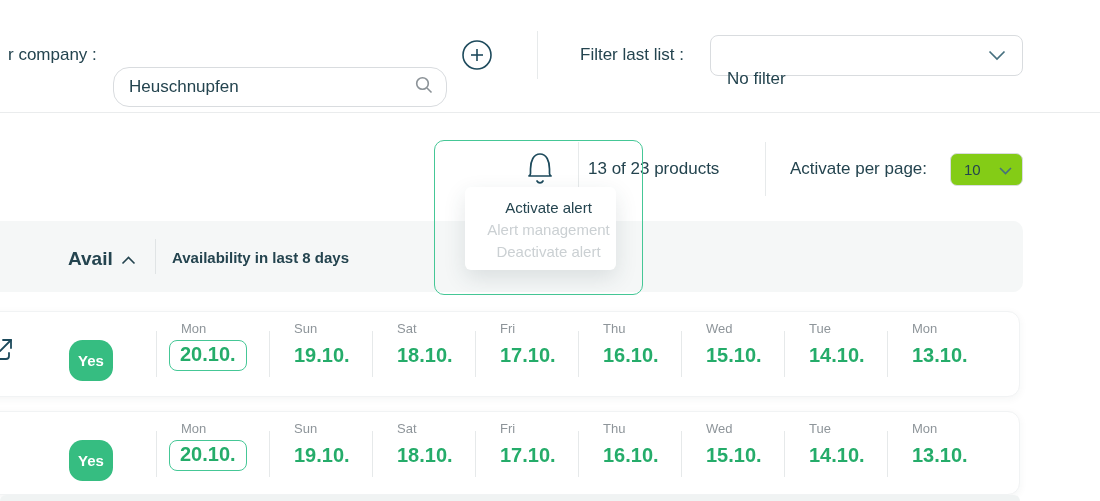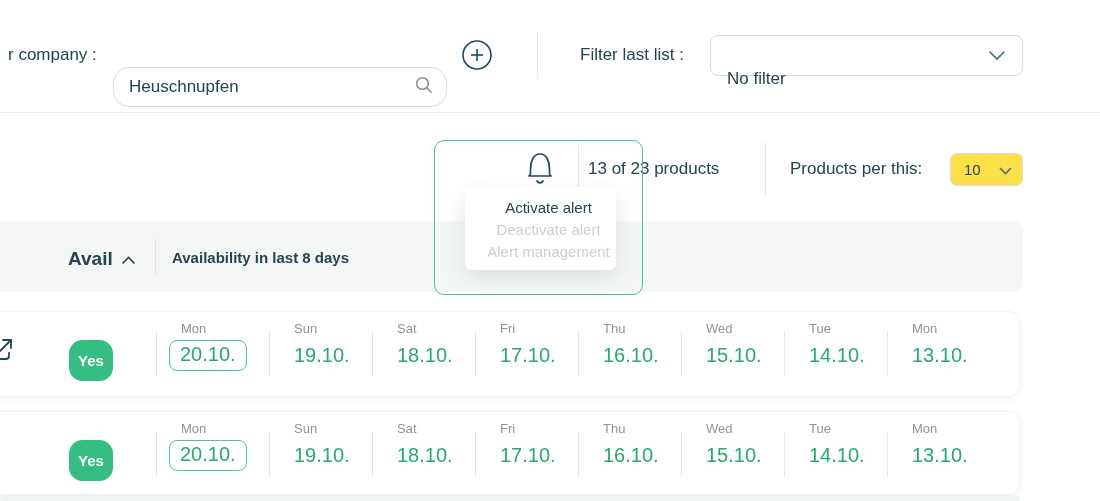--- a/index.html
+++ b/index.html
@@ -38,21 +38,21 @@
   
   .green-box{left:434px;top:140px;width:209px;height:155px;border:1.5px solid var(--green-border);
     border-radius:10px;z-index:5;background:transparent;}
   .bell-btn{left:522px;top:148px;width:36px;height:40px;background:none;border:none;cursor:pointer;
     z-index:6;padding:0;}
   .vdiv-t1{left:578px;top:142px;height:54px;}
   .vdiv-t2{left:765px;top:142px;height:54px;}
   .products-summary{left:588px;top:159px;font-size:17px;color:var(--navy);white-space:nowrap;}
   .pp-label{left:790px;top:159px;font-size:17px;color:var(--navy);white-space:nowrap;}
   .pp-select{left:950px;top:153px;width:73px;height:33px;border:1px solid var(--border);
-    border-radius:7px;background:#fde047;display:flex;align-items:center;justify-content:space-between;
+    border-radius:7px;background:#84cc16;display:flex;align-items:center;justify-content:space-between;
     padding:0 10px 0 13px;cursor:pointer;}
   .pp-select .val{font-size:15px;color:var(--navy);}
 
   
   .alert-menu{left:465px;top:187px;width:151px;height:83px;background:#fff;border-radius:6px;
     box-shadow:0 8px 22px rgba(35,60,70,.13);z-index:7;padding:10px 0 0 16px;text-align:center;}
   .menu-item{font-size:15px;line-height:22px;color:var(--navy);cursor:pointer;white-space:nowrap;}
   .menu-item.disabled{color:var(--disabled);}
 
   
@@ -71,21 +71,21 @@
   .ext-link{position:absolute;left:6px;top:24px;width:28px;height:28px;background:none;border:none;
     cursor:pointer;padding:0;}
   .badge-yes{position:absolute;left:88px;top:28px;width:44px;height:41px;background:var(--accent-green);
     border-radius:13.5px;color:#fff;font-size:15px;font-weight:bold;display:flex;align-items:center;
     justify-content:center;}
   .row-dates{position:absolute;left:175px;top:0;bottom:0;display:flex;}
   .date-col{width:103px;position:relative;padding:9px 0 0 25px;}
   .date-col:first-child{width:113px;}
   .date-col::before{content:"";position:absolute;left:0;top:19px;width:1px;height:46px;background:#E6E9EA;}
   .day{font-size:13px;color:var(--gray-text);margin-bottom:8px;}
-  .date{font-size:20px;font-weight:normal;color:var(--green-text);white-space:nowrap;cursor:pointer;}
+  .date{font-size:20px;font-weight:bold;color:var(--green-text);white-space:nowrap;cursor:pointer;}
   .date.boxed{display:inline-block;border:1.5px solid var(--green-border);border-radius:8px;
     padding:2px 10px 4px;margin-left:-12px;margin-top:-4px;}
   .bottom-strip{left:0;top:495px;width:1020px;height:6px;background:#F0F3F3;border-radius:8px 8px 0 0;}
 </style>
 </head>
 <body>
 
 <div class="page">
 
   <div class="abs company-label">r company :</div>
@@ -133,35 +133,35 @@
   <button class="abs bell-btn">
     <span>
       <svg width="36" height="40" viewBox="0 0 36 40" fill="none" stroke="#1D4A5C" stroke-width="1.7" stroke-linejoin="round" stroke-linecap="round">
         <path d="M18 6 C11.5 6 8.5 13 8.5 21 L8.5 25.5 C8.5 26.6 7.8 27.4 7 28 L29 28 C28.2 27.4 27.5 26.6 27.5 25.5 L27.5 21 C27.5 13 24.5 6 18 6 Z"></path>
         <path d="M15 33 A 3.4 3.4 0 0 0 21 33"></path>
       </svg>
     </span>
   </button>
 
   <div class="abs products-summary">13 of 23 products</div>
-  <div class="abs pp-label">Products per this:</div>
+  <div class="abs pp-label">Activate per page:</div>
 
   <div class="abs pp-select">
     <span class="val">10</span>
     <span>
       <svg width="13" height="8" viewBox="0 0 13 8" fill="none" stroke="#46707F" stroke-width="1.6">
         <polyline points="1,1 6.5,6.5 12,1"></polyline>
       </svg>
     </span>
   </div>
 
   <div class="abs alert-menu">
     <div class="menu-item">Activate alert</div>
+    <div class="menu-item disabled">Alert management</div>
     <div class="menu-item disabled">Deactivate alert</div>
-    <div class="menu-item disabled">Alert management</div>
   </div>
 
   <div class="abs header-band"></div>
   <div class="abs avail-hdr">
     <span>Avail</span>
     <span>
       <svg width="15" height="9" viewBox="0 0 15 9" fill="none" stroke="#24444F" stroke-width="1.6">
         <polyline points="1.5,7.5 7.5,1.5 13.5,7.5"></polyline>
       </svg>
     </span>

